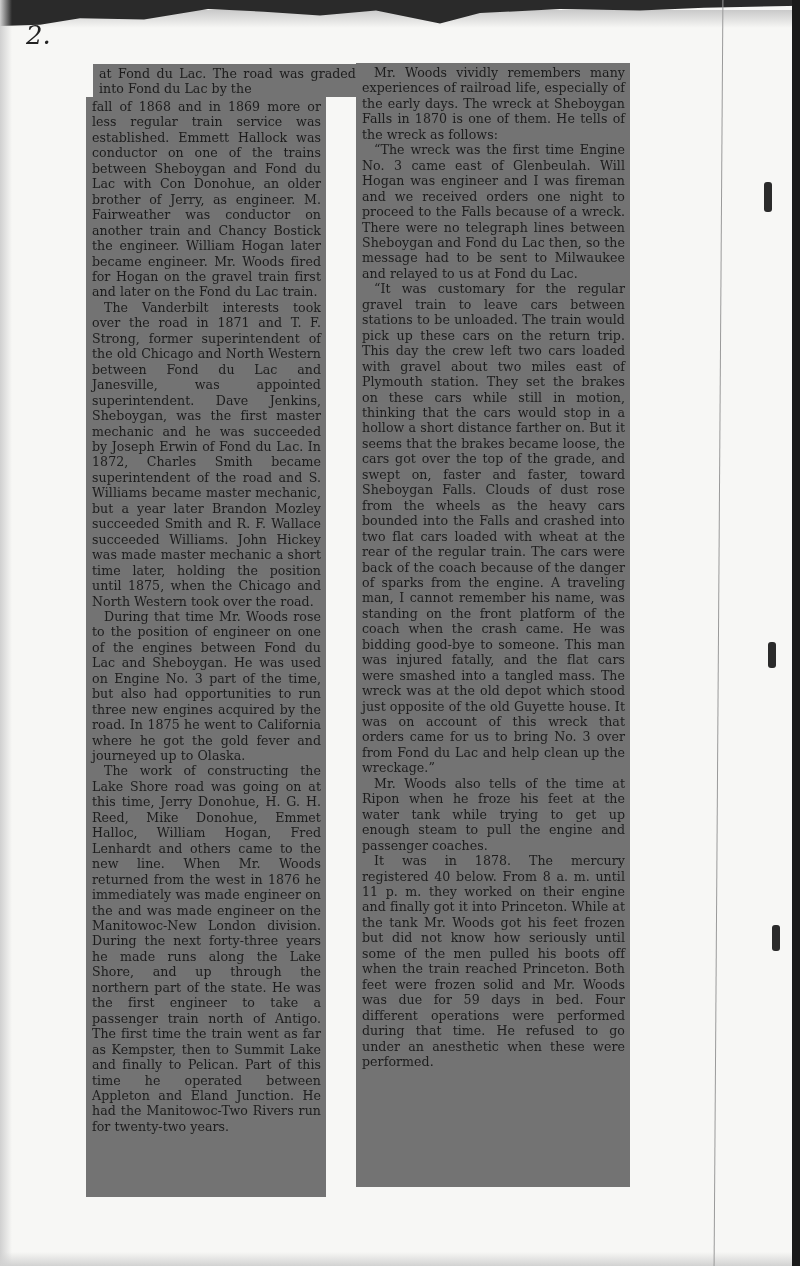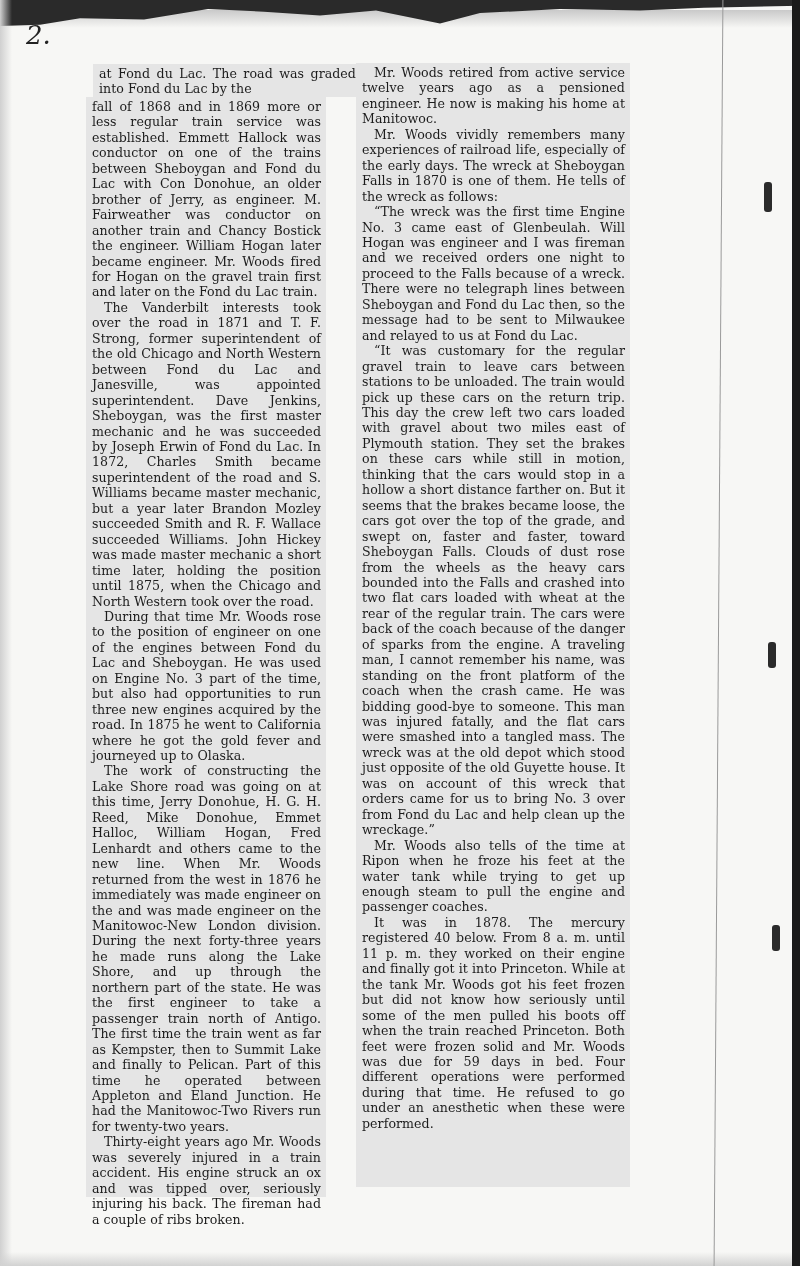--- a/index.html
+++ b/index.html
@@ -33,21 +33,21 @@
     background: #9a9a9a; transform: skewX(-0.4deg);
   }
   .page-number {
     position: absolute; left: 26px; top: 20px;
     font-family: "DejaVu Serif", serif; font-style: italic; font-size: 26px; color: #222;
   }
   .mark {
     position: absolute; width: 8px; background: #2b2b2b; border-radius: 3px;
   }
   .clip {
-    position: absolute; background: #e5e5e5; color: #1c1c1c;
+    position: absolute; background: #737373; color: #1c1c1c;
     font-size: 12.6px; line-height: 15.45px; letter-spacing: 0.05px;
     text-align: justify; padding: 2px 5px 2px 6px; box-sizing: border-box;
   }
   .clip p { margin: 0; text-indent: 12px; }
   .clip p.noindent { text-indent: 0; }
   #clip-top { left: 93px; top: 64px; width: 268px; height: 33px; }
   #clip-left { left: 86px; top: 97px; width: 240px; height: 1100px; }
   #clip-right { left: 356px; top: 63px; width: 274px; height: 1124px; }
 </style>
 </head>
@@ -68,23 +68,21 @@
 
 <div id="clip-top" class="clip">
   <p class="noindent">at Fond du Lac. The road was graded into Fond du Lac by the</p>
 </div>
 
 <div id="clip-left" class="clip">
   <p class="noindent">fall of 1868 and in 1869 more or less regular train service was established. Emmett Hallock was conductor on one of the trains between Sheboygan and Fond du Lac with Con Donohue, an older brother of Jerry, as engineer. M. Fairweather was conductor on another train and Chancy Bostick the engineer. William Hogan later became engineer. Mr. Woods fired for Hogan on the gravel train first and later on the Fond du Lac train.</p>
   <p>The Vanderbilt interests took over the road in 1871 and T. F. Strong, former superintendent of the old Chicago and North Western between Fond du Lac and Janesville, was appointed superintendent. Dave Jenkins, Sheboygan, was the first master mechanic and he was succeeded by Joseph Erwin of Fond du Lac. In 1872, Charles Smith became superintendent of the road and S. Williams became master mechanic, but a year later Brandon Mozley succeeded Smith and R. F. Wallace succeeded Williams. John Hickey was made master mechanic a short time later, holding the position until 1875, when the Chicago and North Western took over the road.</p>
   <p>During that time Mr. Woods rose to the position of engineer on one of the engines between Fond du Lac and Sheboygan. He was used on Engine No. 3 part of the time, but also had opportunities to run three new engines acquired by the road. In 1875 he went to California where he got the gold fever and journeyed up to Olaska.</p>
   <p>The work of constructing the Lake Shore road was going on at this time, Jerry Donohue, H. G. H. Reed, Mike Donohue, Emmet Halloc, William Hogan, Fred Lenhardt and others came to the new line. When Mr. Woods returned from the west in 1876 he immediately was made engineer on the and was made engineer on the Manitowoc-New London division. During the next forty-three years he made runs along the Lake Shore, and up through the northern part of the state. He was the first engineer to take a passenger train north of Antigo. The first time the train went as far as Kempster, then to Summit Lake and finally to Pelican. Part of this time he operated between Appleton and Eland Junction. He had the Manitowoc-Two Rivers run for twenty-two years.</p>
-  <p>Thirty-eight years ago Mr. Woods was severely injured in a train accident. His engine struck an ox and was tipped over, seriously injuring his back. The fireman had a couple of ribs broken.</p>
 </div>
 
 <div id="clip-right" class="clip">
-  <p>Mr. Woods retired from active service twelve years ago as a pensioned engineer. He now is making his home at Manitowoc.</p>
   <p>Mr. Woods vividly remembers many experiences of railroad life, especially of the early days. The wreck at Sheboygan Falls in 1870 is one of them. He tells of the wreck as follows:</p>
   <p>“The wreck was the first time Engine No. 3 came east of Glenbeulah. Will Hogan was engineer and I was fireman and we received orders one night to proceed to the Falls because of a wreck. There were no telegraph lines between Sheboygan and Fond du Lac then, so the message had to be sent to Milwaukee and relayed to us at Fond du Lac.</p>
   <p>“It was customary for the regular gravel train to leave cars between stations to be unloaded. The train would pick up these cars on the return trip. This day the crew left two cars loaded with gravel about two miles east of Plymouth station. They set the brakes on these cars while still in motion, thinking that the cars would stop in a hollow a short distance farther on. But it seems that the brakes became loose, the cars got over the top of the grade, and swept on, faster and faster, toward Sheboygan Falls. Clouds of dust rose from the wheels as the heavy cars bounded into the Falls and crashed into two flat cars loaded with wheat at the rear of the regular train. The cars were back of the coach because of the danger of sparks from the engine. A traveling man, I cannot remember his name, was standing on the front platform of the coach when the crash came. He was bidding good-bye to someone. This man was injured fatally, and the flat cars were smashed into a tangled mass. The wreck was at the old depot which stood just opposite of the old Guyette house. It was on account of this wreck that orders came for us to bring No. 3 over from Fond du Lac and help clean up the wreckage.”</p>
   <p>Mr. Woods also tells of the time at Ripon when he froze his feet at the water tank while trying to get up enough steam to pull the engine and passenger coaches.</p>
   <p>It was in 1878. The mercury registered 40 below. From 8 a. m. until 11 p. m. they worked on their engine and finally got it into Princeton. While at the tank Mr. Woods got his feet frozen but did not know how seriously until some of the men pulled his boots off when the train reached Princeton. Both feet were frozen solid and Mr. Woods was due for 59 days in bed. Four different operations were performed during that time. He refused to go under an anesthetic when these were performed.</p>
 </div>
 
 </body></html>

